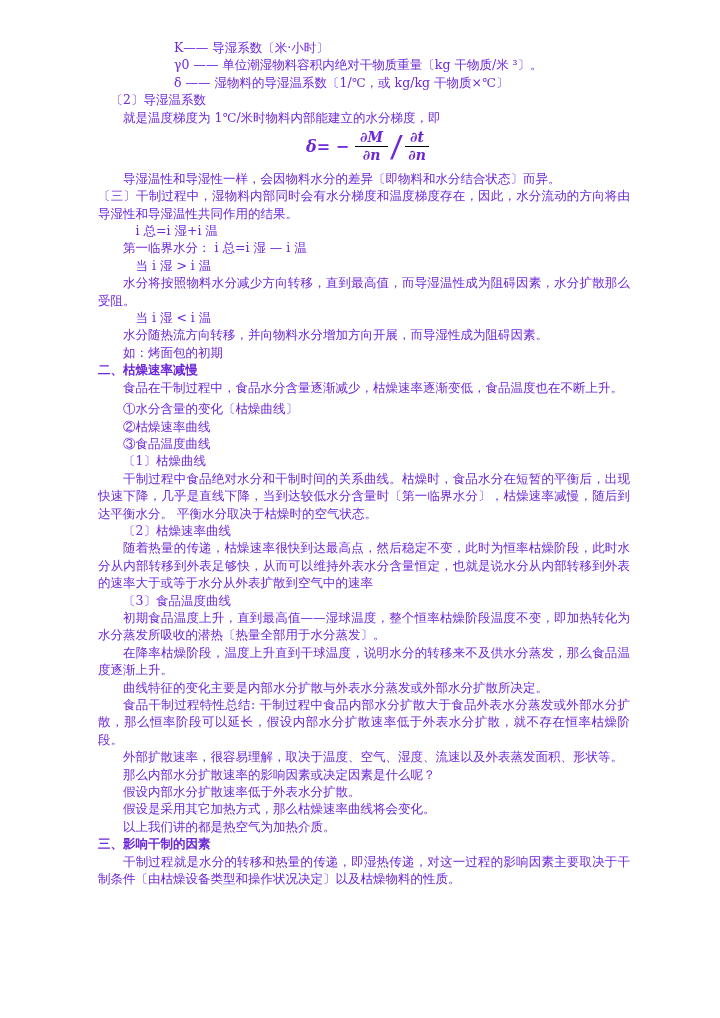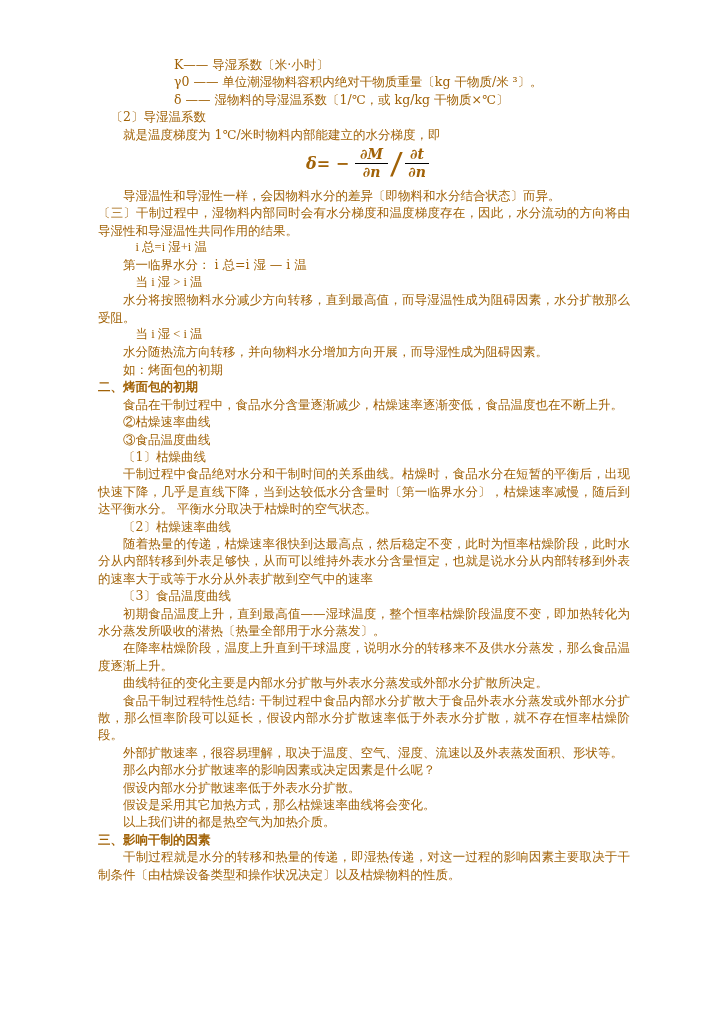--- a/index.html
+++ b/index.html
@@ -2,32 +2,32 @@
 <html><head>
 <meta charset="utf-8">
 <style>
   html, body { margin: 0; padding: 0; background: #ffffff; }
   .page {
     position: relative;
     width: 720px;
     height: 1012px;
     box-sizing: border-box;
     background: #ffffff;
-    color: #a16207;
-    padding: 56px 90px 30px 98px;
+    color: #6d28d9;
+    padding: 39px 90px 30px 98px;
     font-family: "DejaVu Serif", "Liberation Serif", serif;
     font-size: 12.5px;
     line-height: 17.4px;
     overflow: hidden;
   }
   p { margin: 0; padding: 0; }
   .def-line   { padding-left: 76px; text-align: left; }
   .ind1       { text-indent: 1em; text-align: justify; }
   .ind2       { text-indent: 2em; text-align: justify; }
-  .ind3       { text-indent: 3em; text-align: justify; font-family: Liberation Serif, serif; }
+  .ind3       { text-indent: 3em; text-align: justify; }
   .para       { text-indent: 2em; text-align: justify; }
   .flush      { text-indent: 0;   text-align: justify; }
   .heading    { font-weight: bold; text-align: left; }
   .gap-top    { margin-top: 4px; }
 
   .formula-line {
     display: flex;
     align-items: center;
     padding-left: 208px;
     margin: 4px 0 6px 0;
@@ -75,22 +75,23 @@
   <p class="ind2">导湿温性和导湿性一样，会因物料水分的差异〔即物料和水分结合状态〕而异。</p>
   <p class="flush">〔三〕干制过程中，湿物料内部同时会有水分梯度和温度梯度存在，因此，水分流动的方向将由导湿性和导湿温性共同作用的结果。</p>
   <p class="ind3">i 总=i 湿+i 温</p>
   <p class="ind2">第一临界水分：  i 总=i 湿 — i 温</p>
   <p class="ind3">当 i 湿 &gt;  i 温</p>
   <p class="para">水分将按照物料水分减少方向转移，直到最高值，而导湿温性成为阻碍因素，水分扩散那么受阻。</p>
   <p class="ind3">当 i 湿 &lt;  i 温</p>
   <p class="ind2">水分随热流方向转移，并向物料水分增加方向开展，而导湿性成为阻碍因素。</p>
   <p class="ind2">如：烤面包的初期</p>
 
-  <p class="heading">二、烤面包的初期</p>
+  <p class="heading">二、枯燥速率减慢</p>
   <p class="para">食品在干制过程中，食品水分含量逐渐减少，枯燥速率逐渐变低，食品温度也在不断上升。</p>
+  <p class="ind2 gap-top">①水分含量的变化〔枯燥曲线〕</p>
   <p class="ind2">②枯燥速率曲线</p>
   <p class="ind2">③食品温度曲线</p>
   <p class="ind2">〔1〕枯燥曲线</p>
   <p class="para">干制过程中食品绝对水分和干制时间的关系曲线。枯燥时，食品水分在短暂的平衡后，出现快速下降，几乎是直线下降，当到达较低水分含量时〔第一临界水分〕，枯燥速率减慢，随后到达平衡水分。 平衡水分取决于枯燥时的空气状态。</p>
   <p class="ind2">〔2〕枯燥速率曲线</p>
   <p class="para">随着热量的传递，枯燥速率很快到达最高点，然后稳定不变，此时为恒率枯燥阶段，此时水分从内部转移到外表足够快，从而可以维持外表水分含量恒定，也就是说水分从内部转移到外表的速率大于或等于水分从外表扩散到空气中的速率</p>
   <p class="ind2">〔3〕食品温度曲线</p>
   <p class="para">初期食品温度上升，直到最高值——湿球温度，整个恒率枯燥阶段温度不变，即加热转化为水分蒸发所吸收的潜热〔热量全部用于水分蒸发〕。</p>
   <p class="para">在降率枯燥阶段，温度上升直到干球温度，说明水分的转移来不及供水分蒸发，那么食品温度逐渐上升。</p>
   <p class="para">曲线特征的变化主要是内部水分扩散与外表水分蒸发或外部水分扩散所决定。</p>

